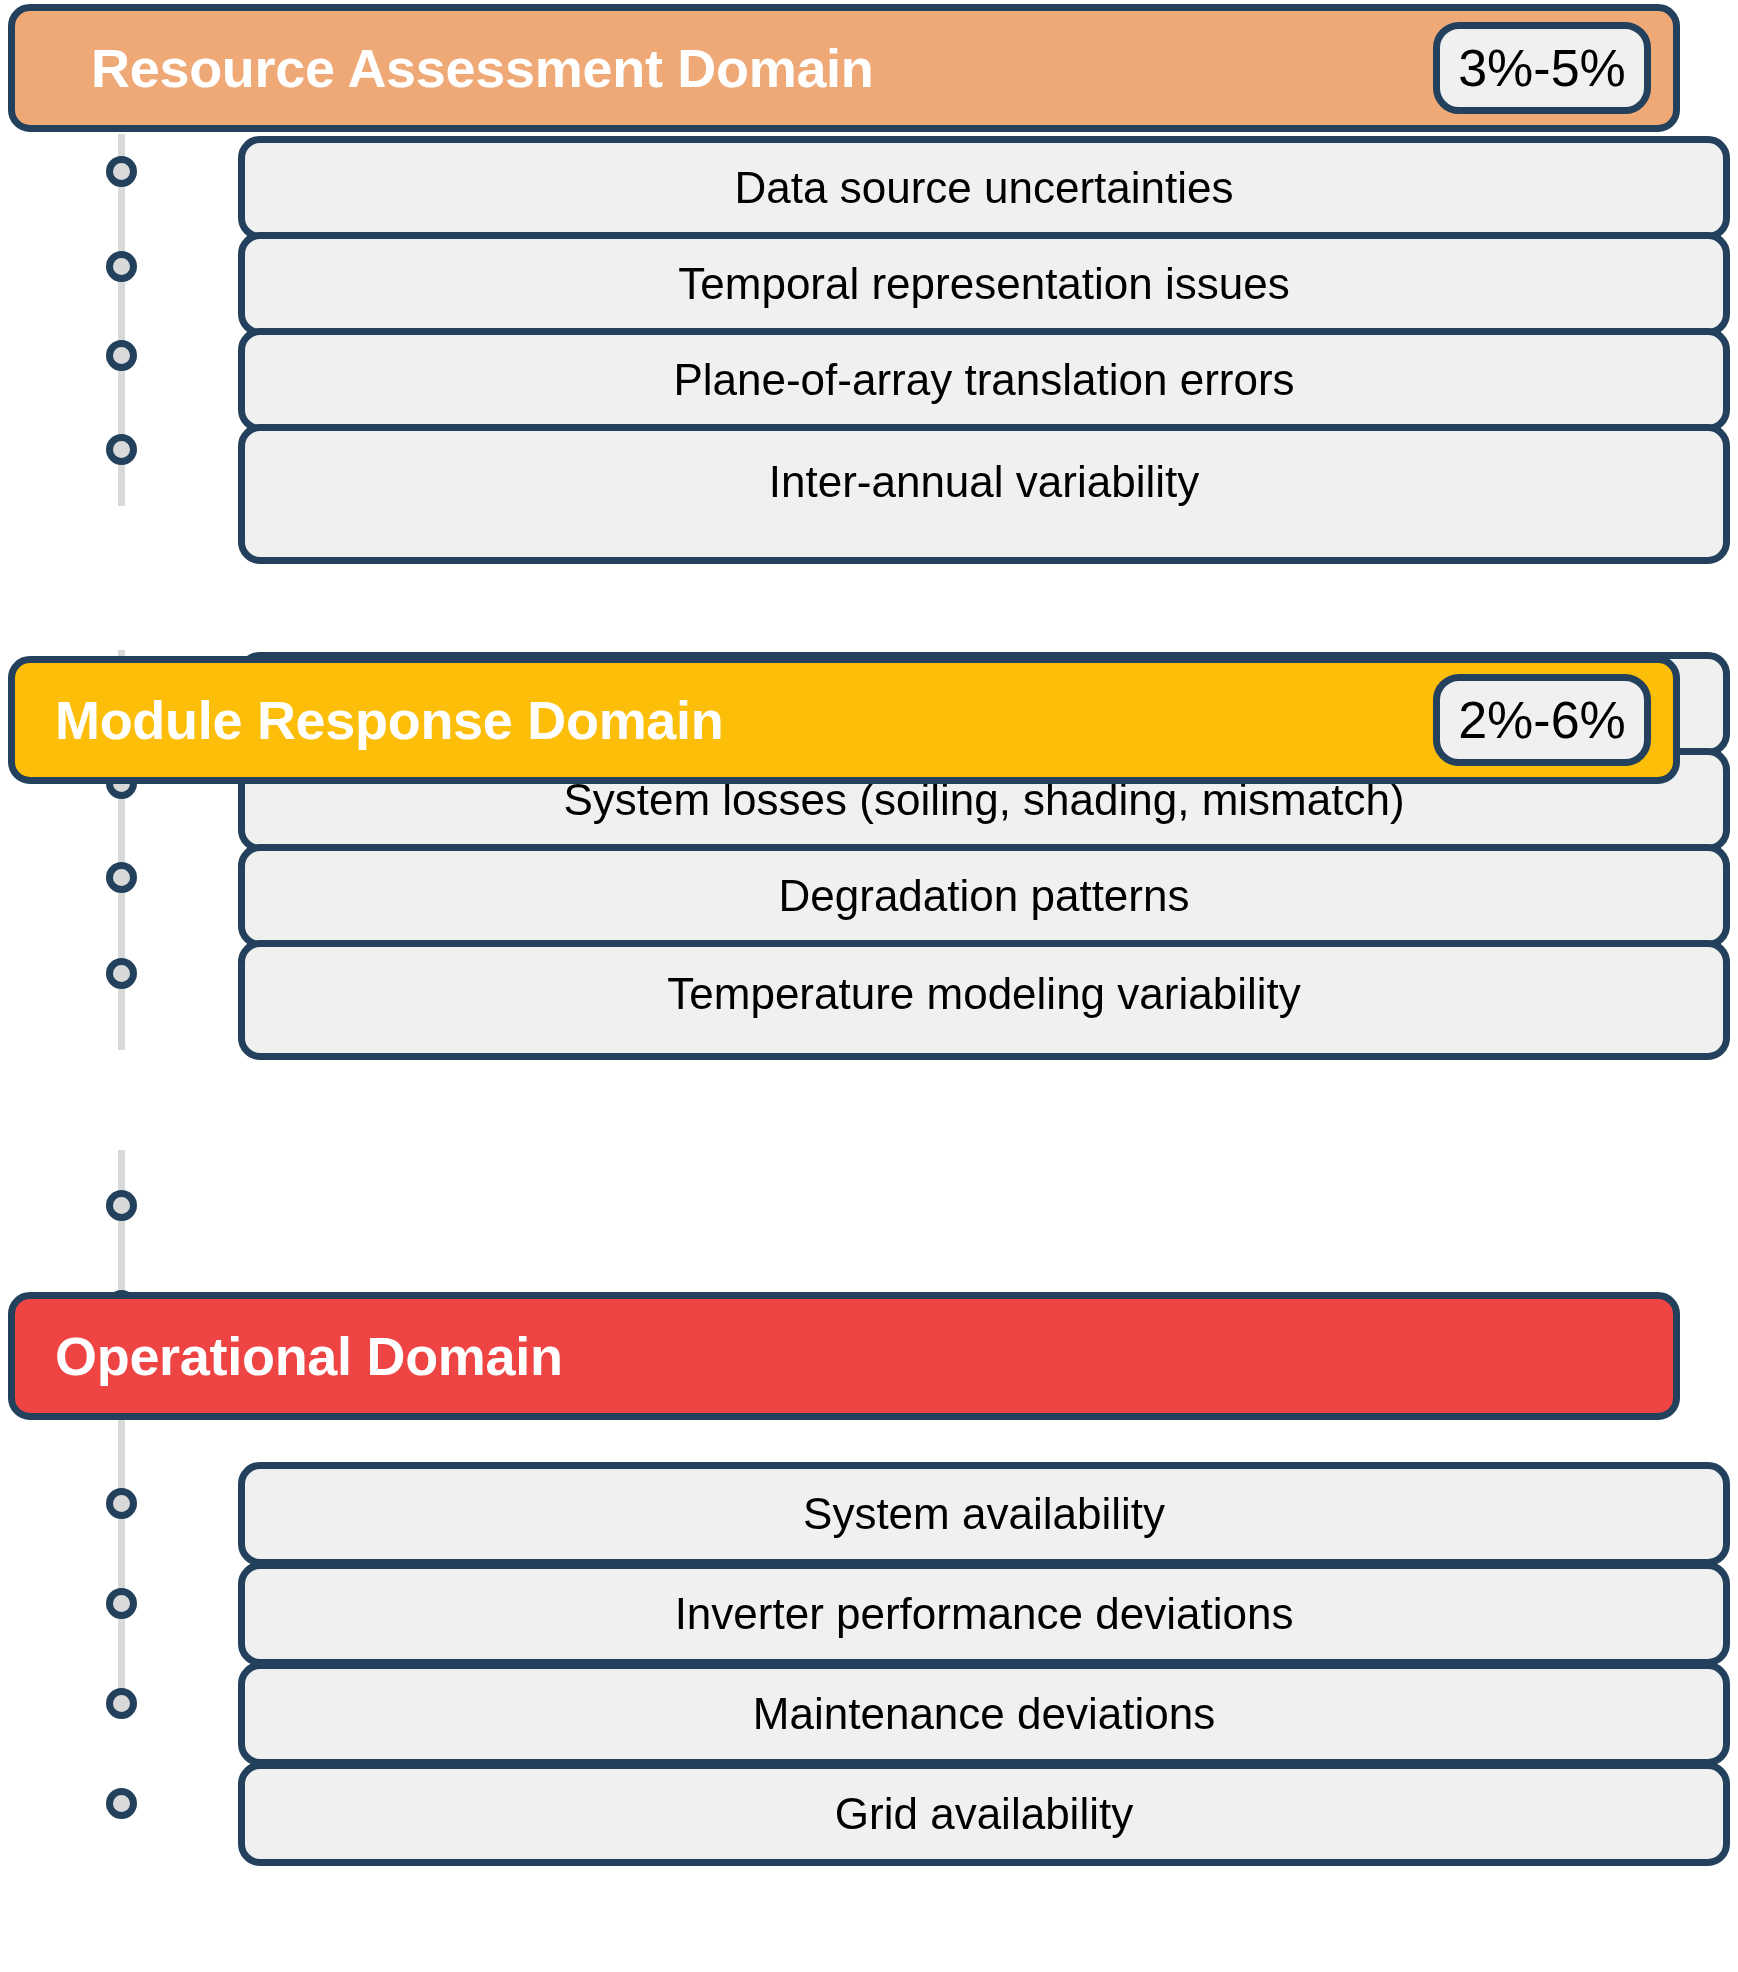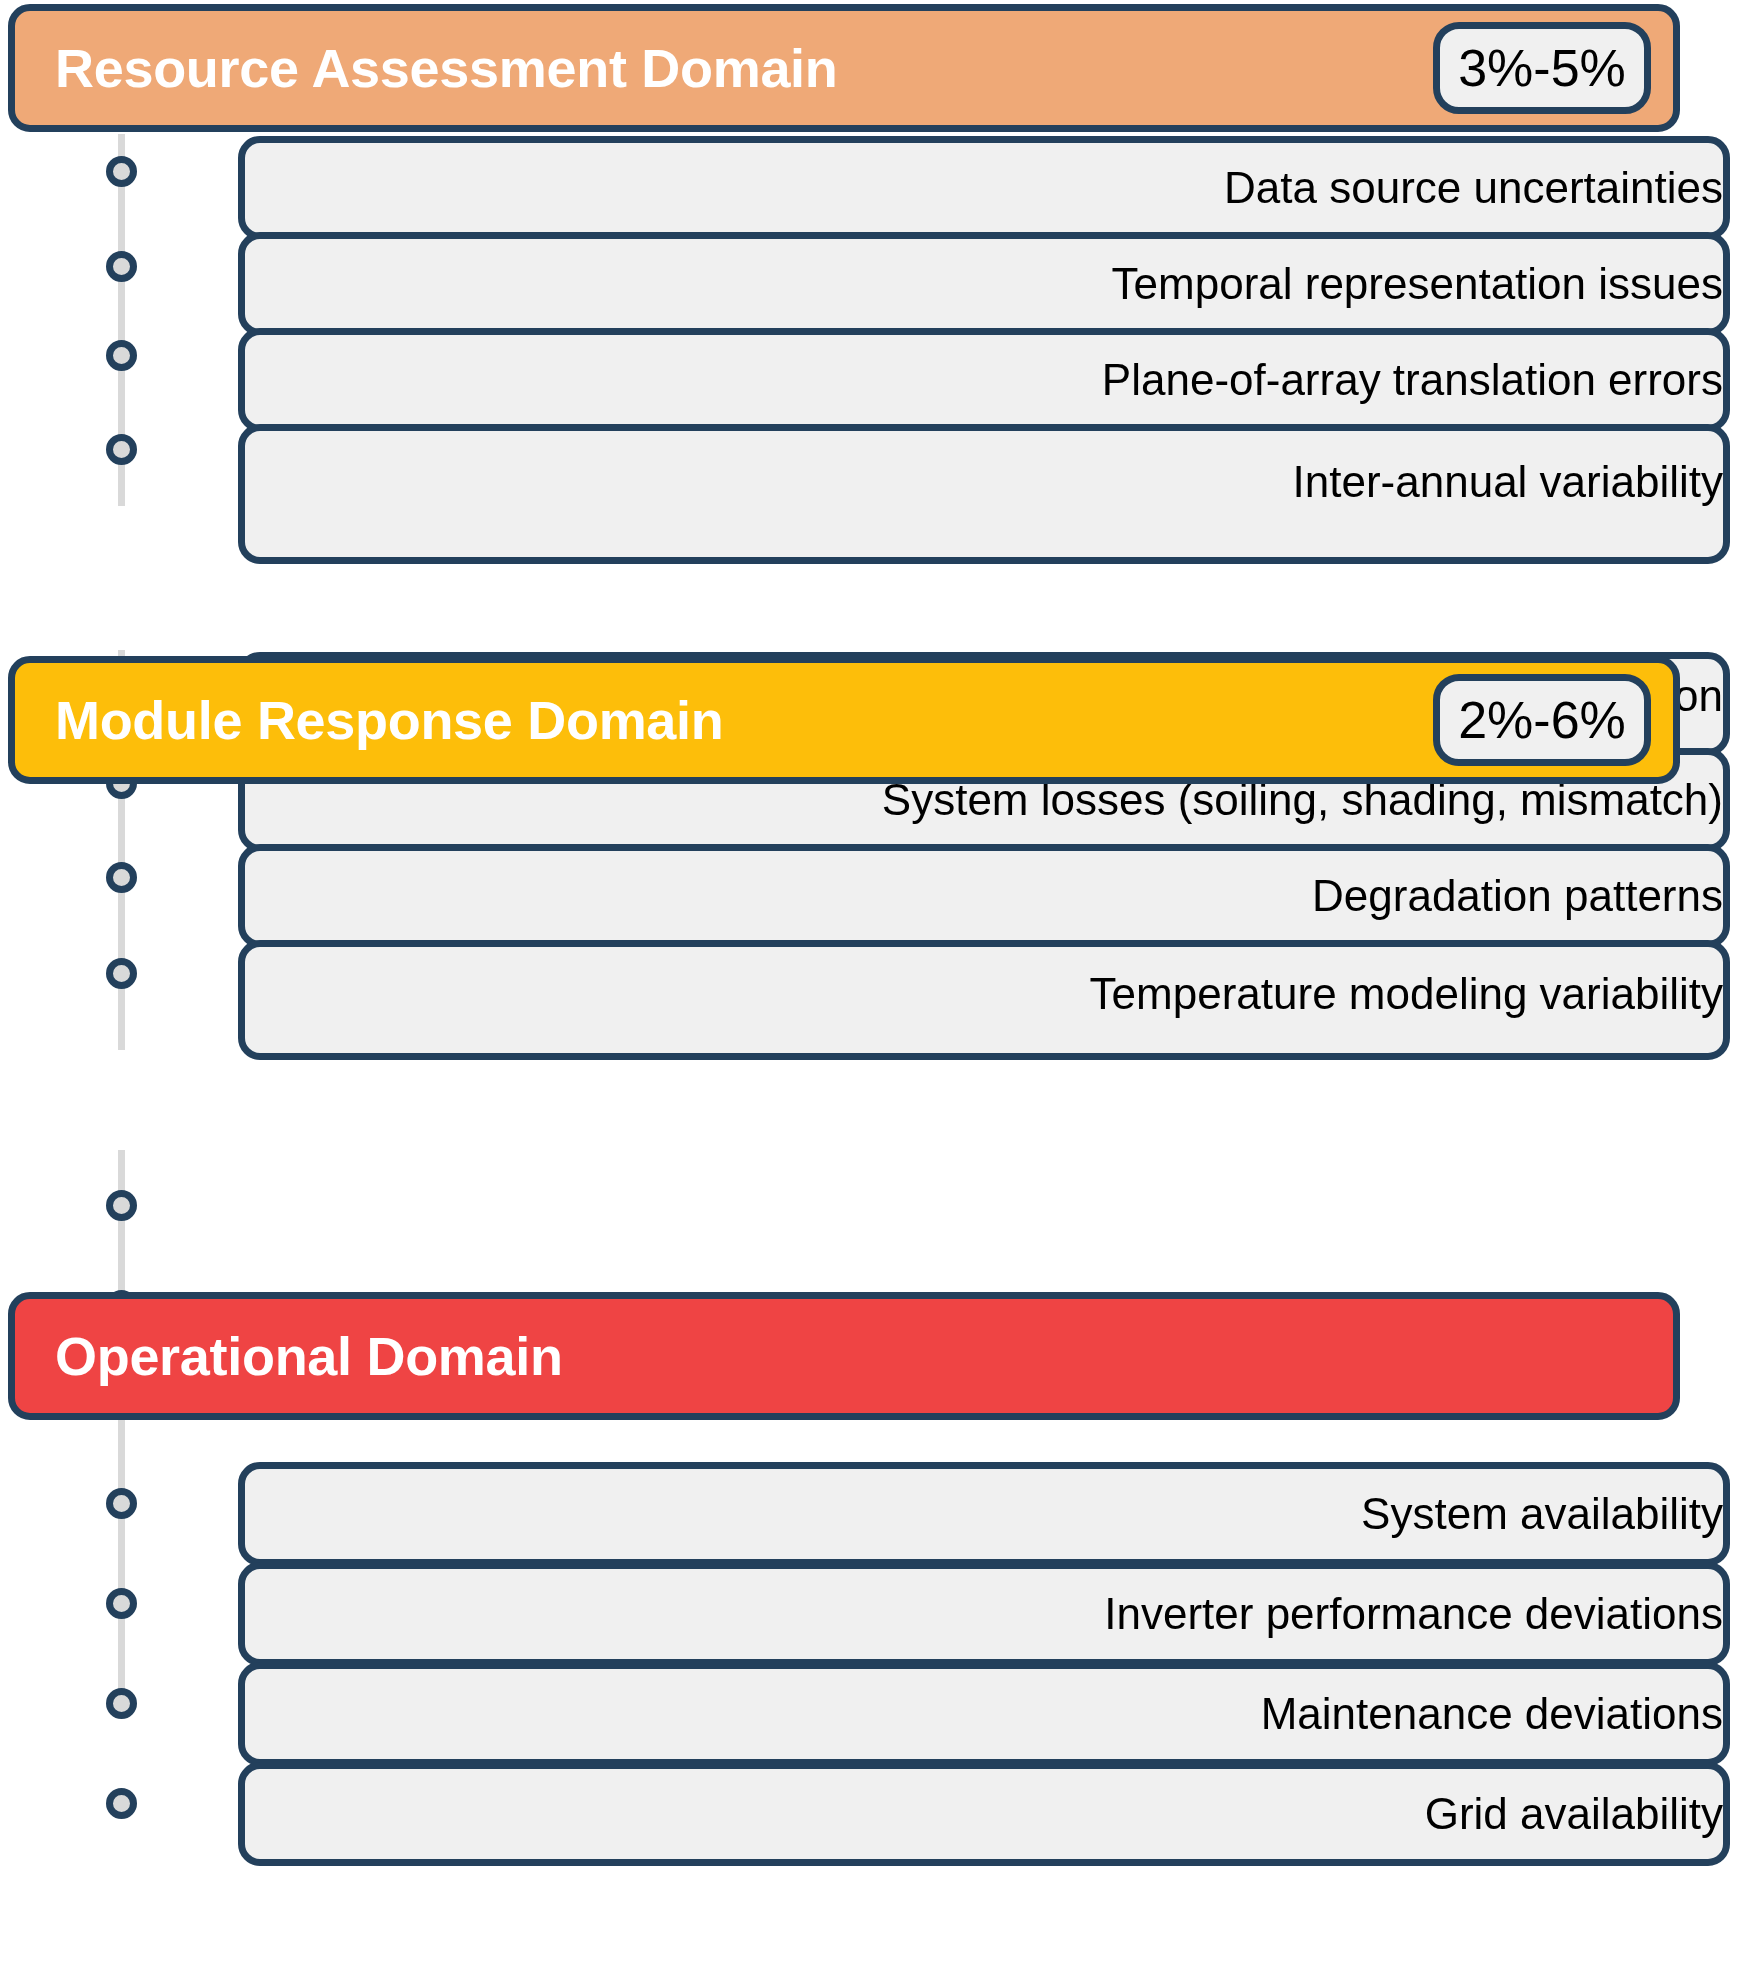--- a/index.html
+++ b/index.html
@@ -79,21 +79,21 @@
   .item{
     position:absolute;
     left:238px;
     width:1492px;
     box-sizing:border-box;
     background:#F0F0F0;
     border:7px solid #23405C;
     border-radius:22px;
     display:flex;
     align-items:center;
-    justify-content:flex-end;
+    justify-content:center;
     z-index:20;
   }
   .item-label{
     font-size:44px;
     color:#000000;
     white-space:nowrap;
     text-align:center;
   }
 </style>
 </head>
@@ -115,21 +115,21 @@
     <div class="item" style="top:232px;height:104px;">
       <span class="item-label">Temporal representation issues</span>
     </div>
     <div class="item" style="top:328px;height:104px;">
       <span class="item-label">Plane-of-array translation errors</span>
     </div>
     <div class="item" style="top:424px;height:140px;">
       <span class="item-label" style="position:relative;top:-12px;">Inter-annual variability</span>
     </div>
 
-    <div class="domain-header" style="top:4px;height:128px;background:#EFA977;">
+    <div class="domain-header" style="top:4px;height:128px;background:#EFA977;padding-left:36px;">
       <span class="domain-title">Resource Assessment Domain</span>
       <span class="domain-badge">3%-5%</span>
     </div>
   </div>
 
   <div class="domain">
 
     <div class="rail" style="top:650px;height:400px;"></div>
     <div class="rail-dot" style="left:106px;top:674px;"></div>
     <div class="rail-dot" style="left:106px;top:768px;"></div>

